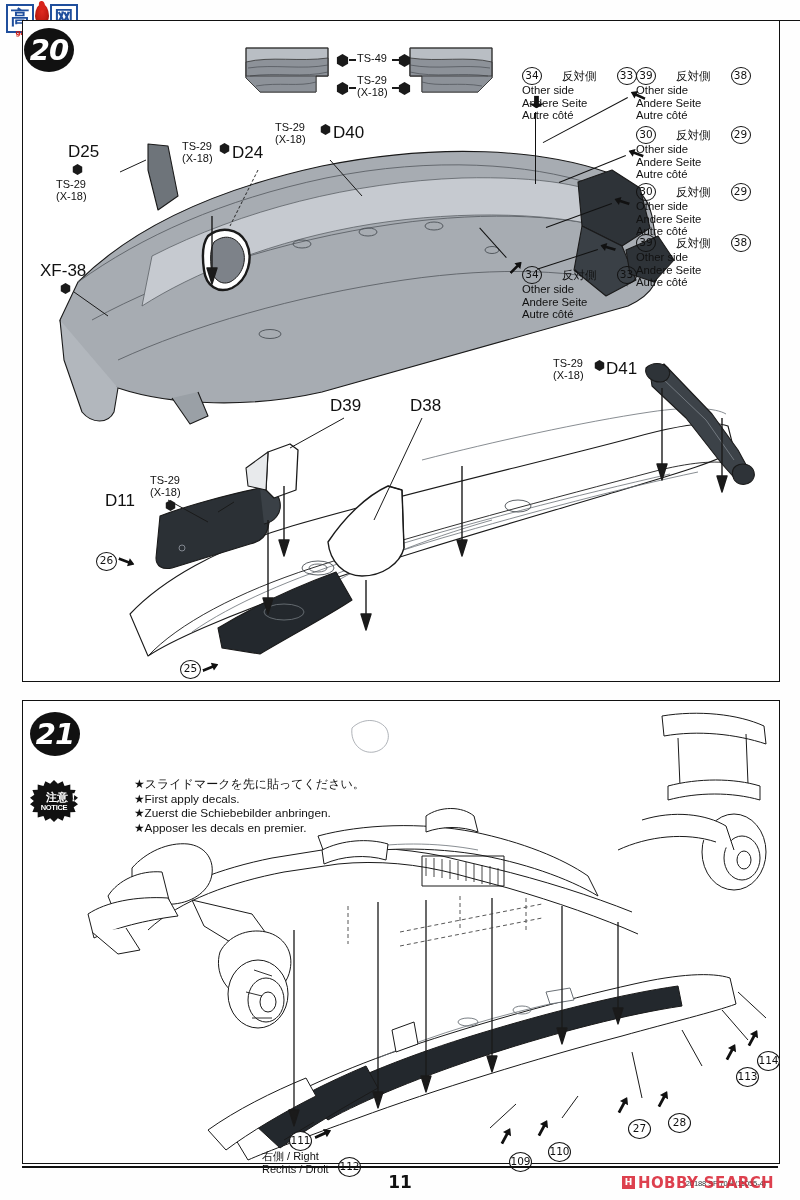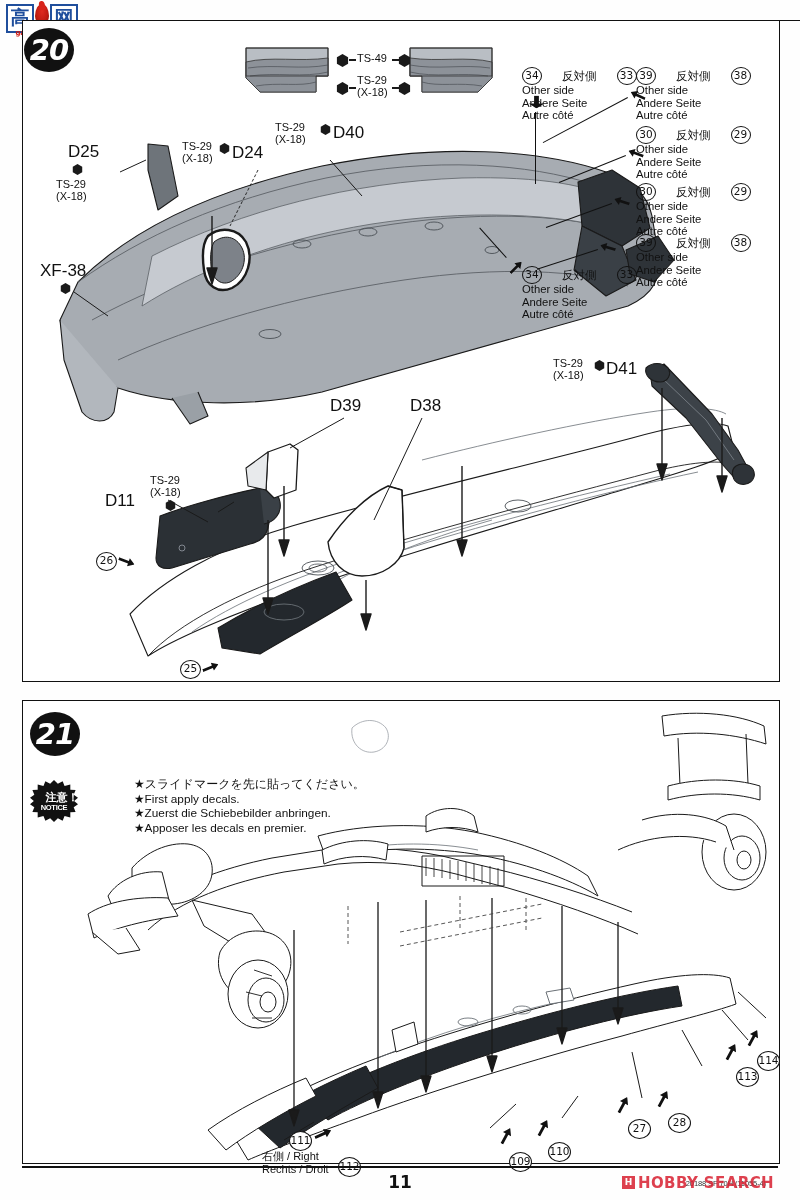--- a/index.html
+++ b/index.html
@@ -43,21 +43,21 @@
   .step-titles .jp{font-size:12.5px;font-family:"DejaVu Sans",sans-serif;letter-spacing:.4px;}
   .step-titles .en,.step-titles .de,.step-titles .fr{font-size:12px;}
 
   
   .notice-burst{position:absolute;left:30px;top:780px;width:48px;height:42px;}
   .notice-burst .star{position:absolute;inset:0;background:#111;
     clip-path:polygon(50% 0%,58% 9%,68% 3%,72% 14%,84% 11%,84% 23%,95% 24%,91% 35%,
       100% 42%,92% 50%,100% 58%,91% 65%,95% 76%,84% 77%,84% 89%,72% 86%,68% 97%,
       58% 91%,50% 100%,42% 91%,32% 97%,28% 86%,16% 89%,16% 77%,5% 76%,9% 65%,
       0% 58%,8% 50%,0% 42%,9% 35%,5% 24%,16% 23%,16% 11%,28% 14%,32% 3%,42% 9%);}
-  .notice-burst .jp{position:absolute;left:8px;top:10px;width:48px;text-align:center;
+  .notice-burst .jp{position:absolute;left:16px;top:10px;width:48px;
     color:#fff;font-size:11px;font-weight:bold;font-family:"DejaVu Sans",sans-serif;}
   .notice-burst .en{position:absolute;left:0;top:23px;width:48px;text-align:center;
     color:#fff;font-size:7.5px;font-weight:bold;letter-spacing:-.3px;}
   .notice-lines{position:absolute;left:86px;top:777px;line-height:14.5px;margin-left:48px;}
   .notice-lines div{font-size:11.8px;}
   .notice-lines .jp{font-family:"DejaVu Sans",sans-serif;font-size:12px;}
 
   
   .lbl{position:absolute;white-space:nowrap;}
   .part-big{font-size:17px;font-weight:500;font-family:"Liberation Sans",sans-serif;}

